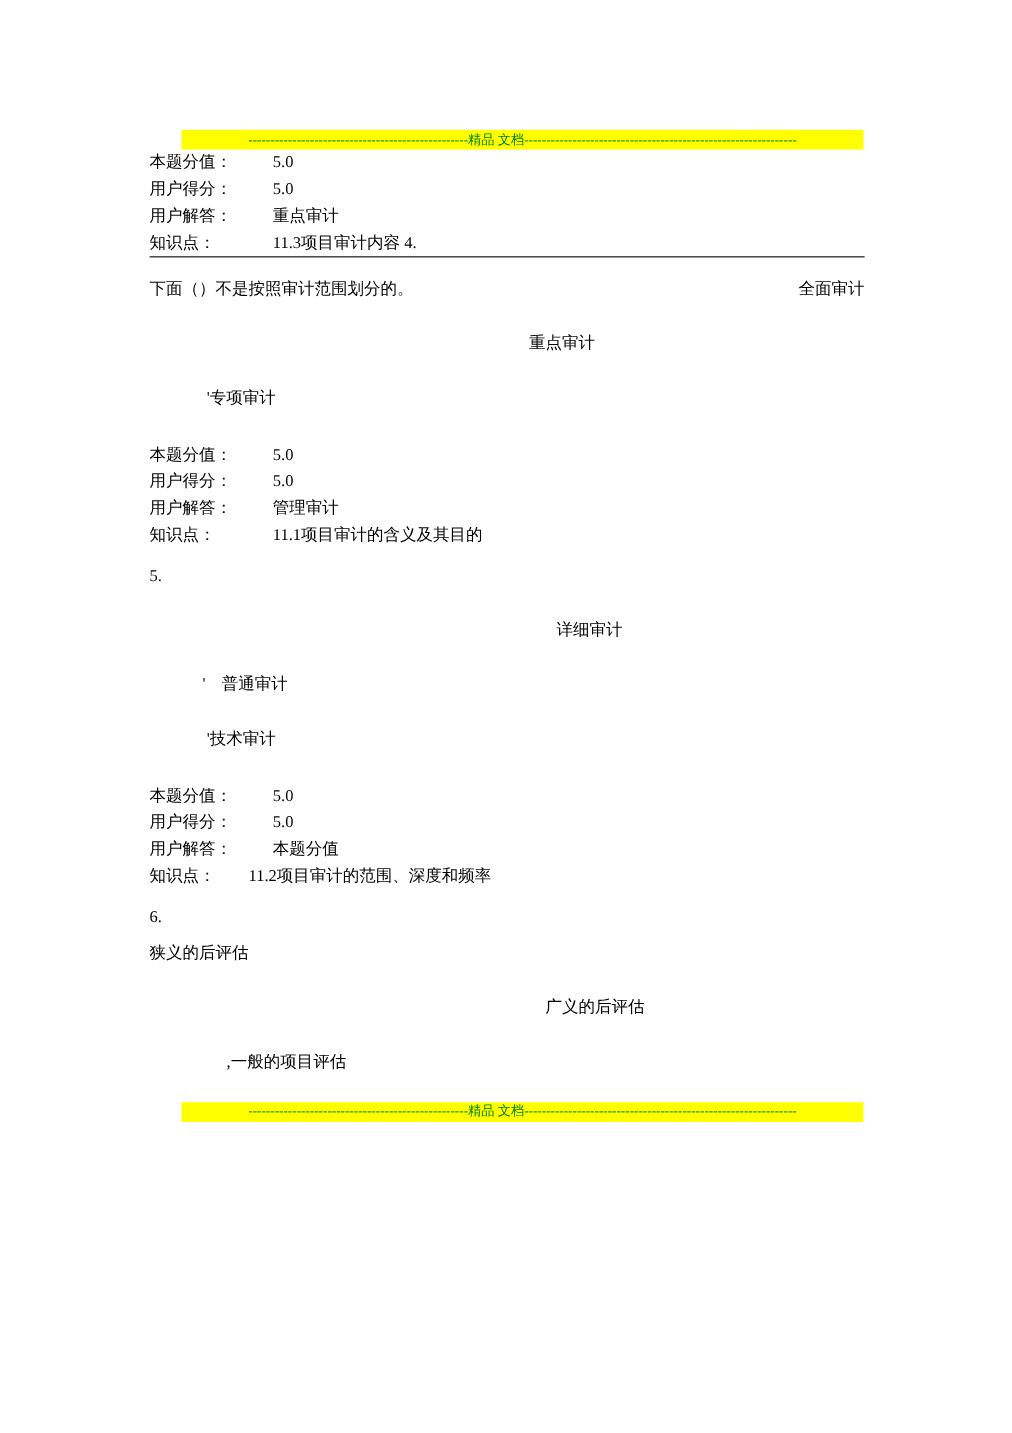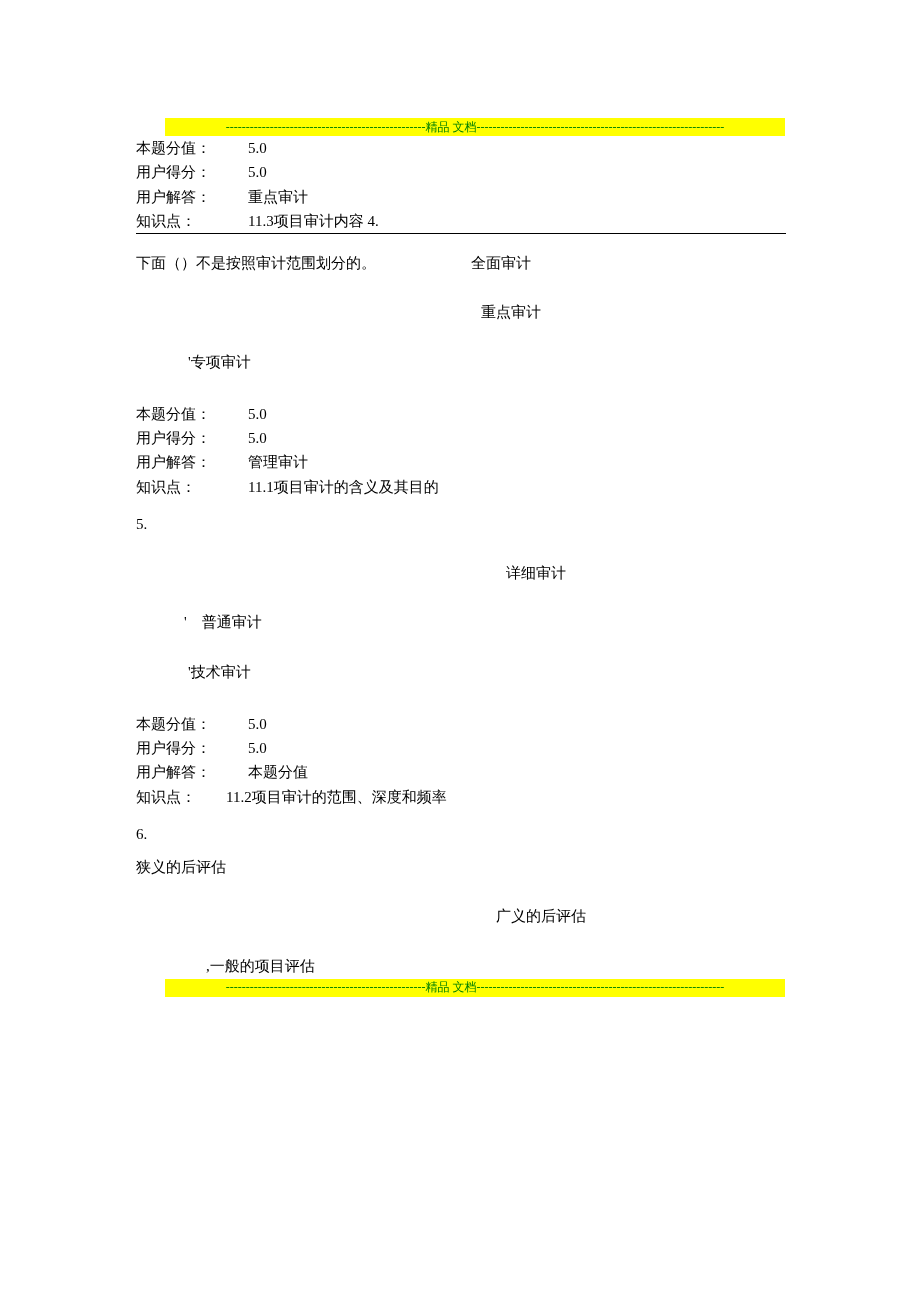--- a/index.html
+++ b/index.html
@@ -52,20 +52,21 @@
     white-space: nowrap;
   }
   .hr-under {
     border-bottom: 1px solid #000;
     width: 650px;
     margin-bottom: 18px;
   }
   .qline {
     display: flex;
     margin: 6px 0;
+    justify-content: space-between;
   }
   .qtext {
     width: 335px;
   }
   .qopt-right {
     white-space: nowrap;
   }
   .opt-indent {
     margin-left: 48px;
     margin-top: 26px;
@@ -165,21 +166,21 @@
       <span class="klabel" style="width:90px">知识点：</span>
       <span class="kval">11.2项目审计的范围、深度和频率</span>
     </div>
 
     <div class="bignum">6.</div>
 
     <div class="qline">
       <span class="qopt-right">狭义的后评估</span>
     </div>
     <div class="right-offset-3">广义的后评估</div>
-    <div style="margin-left:70px;margin-top:26px;margin-bottom:1px">,一般的项目评估</div>
+    <div style="margin-left:70px;margin-top:26px;margin-bottom:24px">,一般的项目评估</div>
 
   </div>
 
   <div class="highlight-bar">
     <span class="dashline">--------------------------------------------------</span>
     <span>精品 文档</span>
     <span class="dashline">--------------------------------------------------------------</span>
   </div>
 
 </div>

